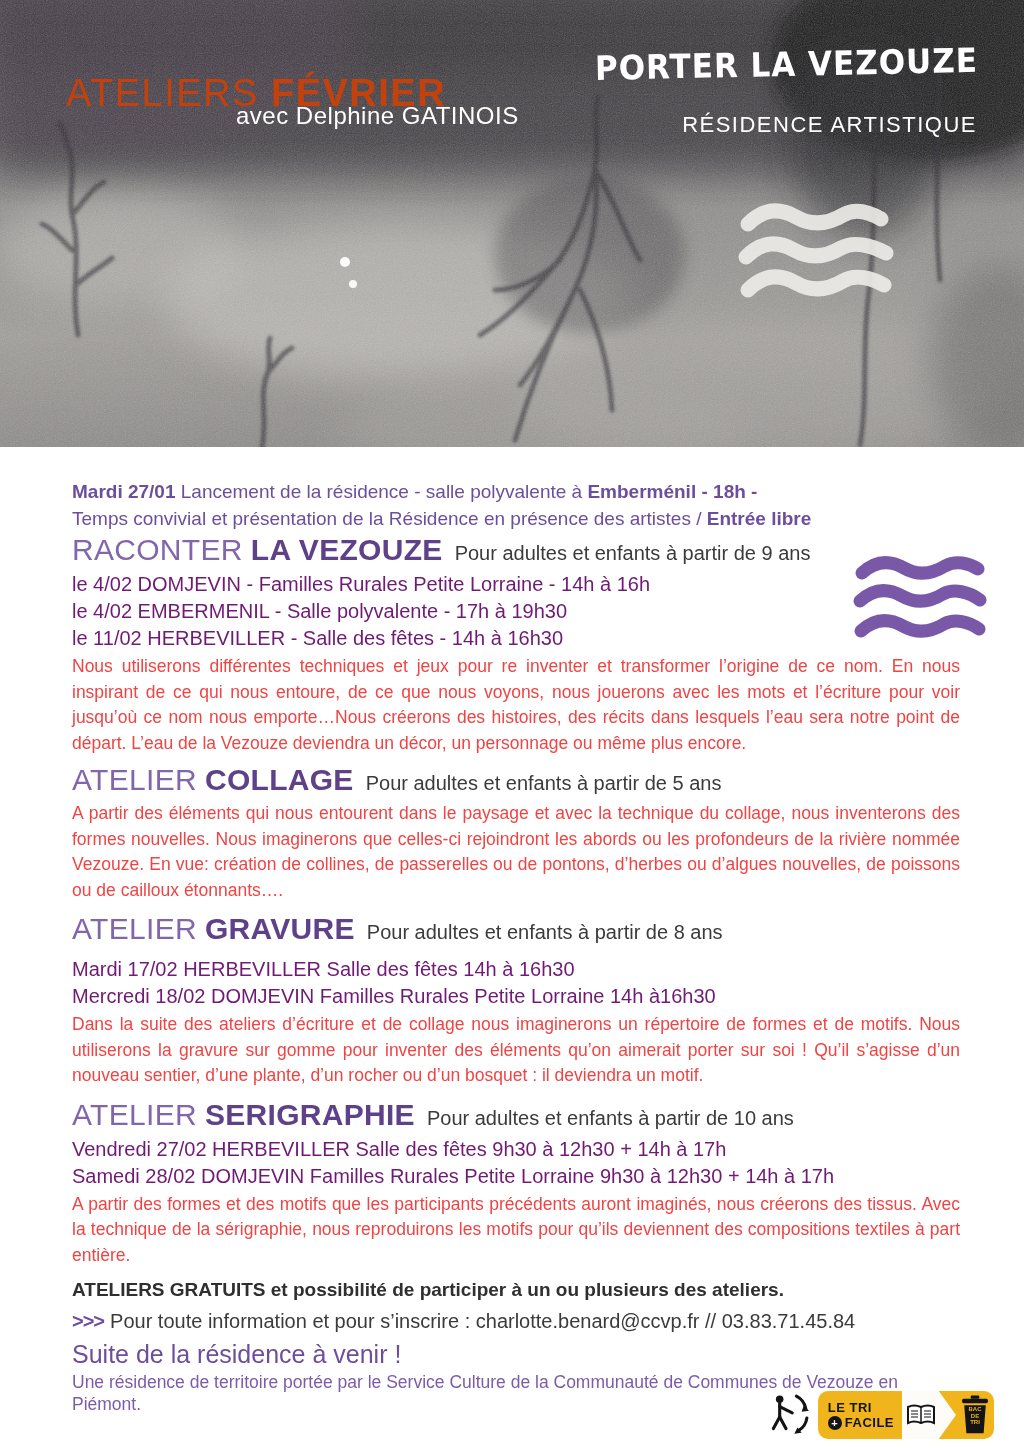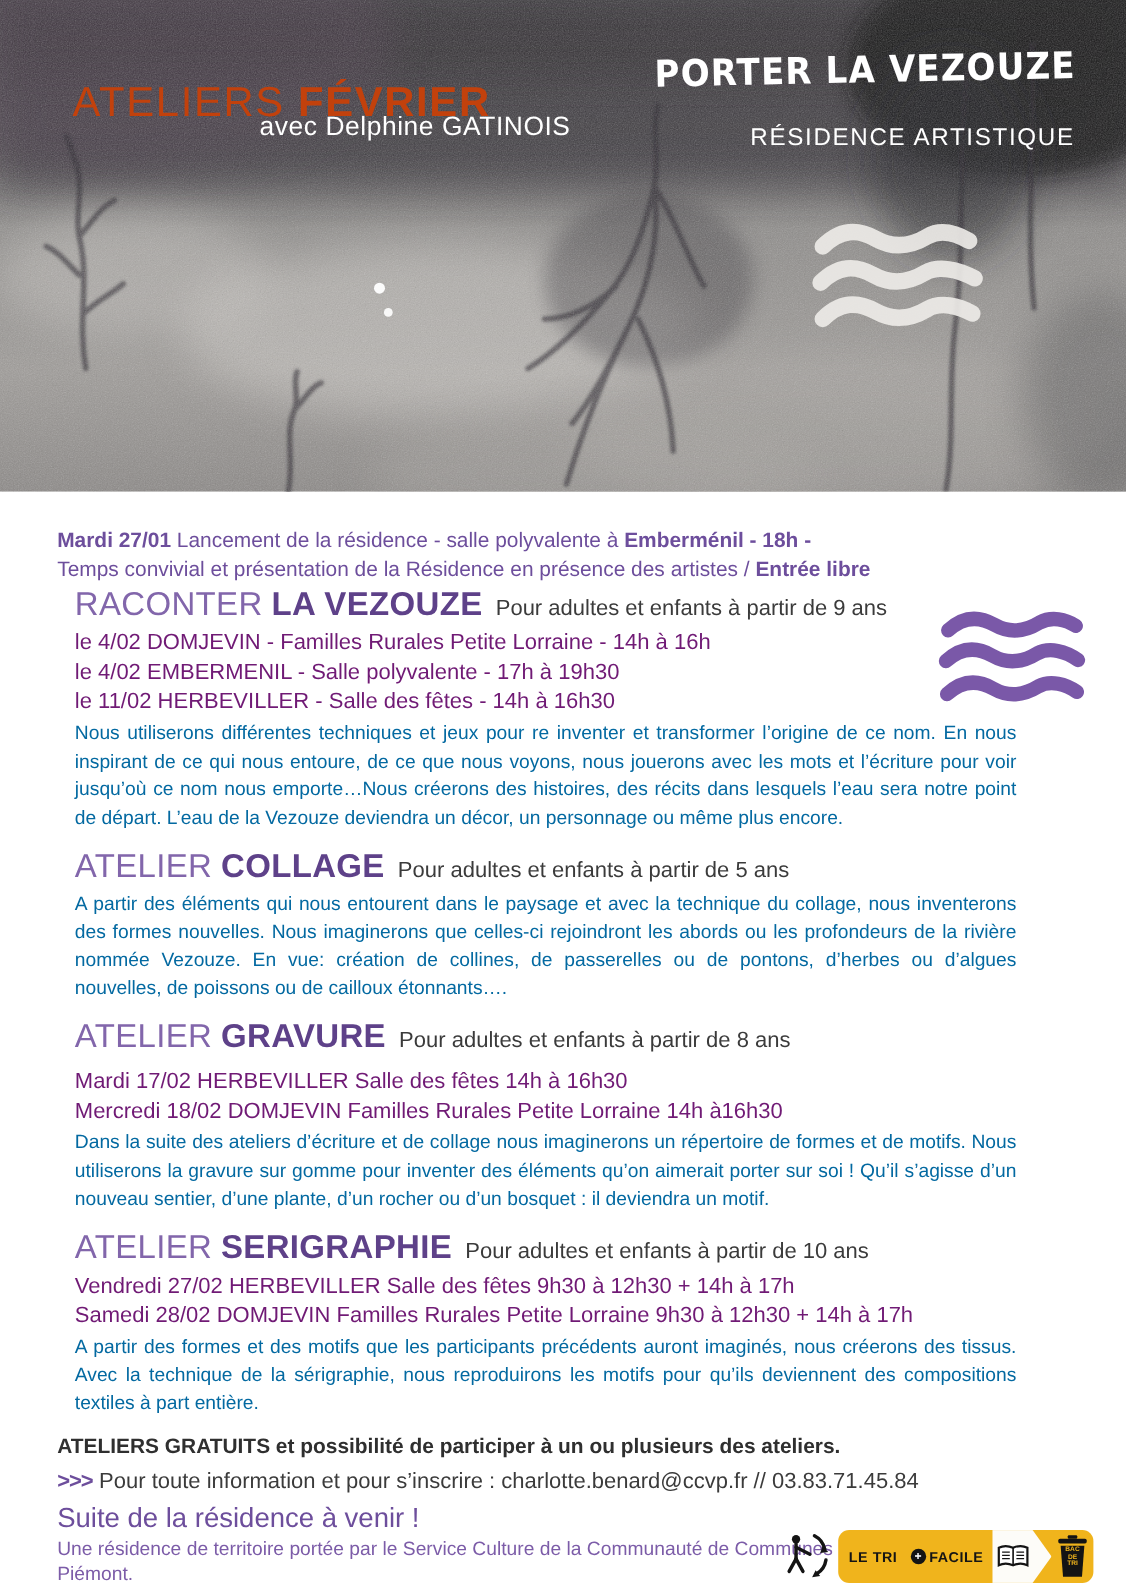--- a/index.html
+++ b/index.html
@@ -13,53 +13,53 @@
   .hero-title .t-reg{font-weight:400;}
   .hero-title .t-bold{font-weight:700;margin-left:12px;}
   .hero-sub{position:absolute;left:236px;top:102px;color:#fff;font-size:24px;letter-spacing:0.5px;white-space:nowrap;}
   .logo-title{position:absolute;right:46px;top:46px;color:#fff;font-size:31px;font-weight:700;
               letter-spacing:1px;transform:rotate(-1.2deg) scaleY(1.08);white-space:nowrap;
               font-family:"DejaVu Sans", sans-serif;}
   .logo-sub{position:absolute;right:47px;top:112px;color:#fff;font-size:22px;letter-spacing:1.5px;font-weight:400;white-space:nowrap;}
   .waves-white{position:absolute;left:736px;top:202px;width:165px;height:105px;}
 
   
-  .content{position:absolute;left:52px;top:478px;width:888px;}
+  .content{position:absolute;left:72px;top:478px;width:888px;}
   .intro-line{font-size:19px;line-height:27px;color:#6d4e9c;font-weight:400;margin:0;}
   .intro-line b{font-weight:700;}
 
-  section{margin:16px;}
+  section{margin:0;}
   .sec-head{margin:0;font-size:30px;line-height:32px;font-weight:400;letter-spacing:0.3px;}
   .sec-head .sec-light{color:#8266ab;}
   .sec-head .sec-bold{color:#5e4189;font-weight:700;margin-left:8px;}
   .sec-head .sec-aud{color:#3b3b3b;font-size:20px;font-weight:400;margin-left:12px;letter-spacing:0;}
   .sched{margin-top:2px;}
   .sched-line{font-size:20px;line-height:27px;color:#701a75;}
-  .desc{margin:2px 0 0 0;font-size:17.5px;line-height:25.5px;color:#0369a1;text-align:justify;}
+  .desc{margin:2px 0 0 0;font-size:17.5px;line-height:25.5px;color:#ef4444;text-align:justify;}
 
   .sec-1{margin-top:2px;}
   .sec-2{margin-top:8px;}
   .sec-3{margin-top:10px;}
   .sec-3 .sched{margin-top:8px;}
   .sec-4{margin-top:10px;}
 
   .waves-purple{position:absolute;left:850px;top:555px;width:138px;height:92px;}
 
   
   .foot-bold{margin-top:10px;font-size:19px;line-height:24px;font-weight:700;color:#2f2f2f;}
   .foot-contact{margin-top:6px;font-size:20px;line-height:27px;color:#3b3b3b;}
   .foot-contact .arrows{color:#6d4e9c;font-weight:700;letter-spacing:-1px;margin-right:6px;}
   .foot-next{margin-top:4px;font-size:25px;line-height:30px;color:#6d4e9c;font-weight:400;}
   .foot-credit{margin-top:2px;font-size:17.5px;line-height:22px;color:#7c5ca8;}
 
   
   .tri-badge{position:absolute;right:30px;top:1388px;height:54px;display:flex;align-items:center;gap:8px;}
   .triman{width:46px;height:46px;}
   .tri-yellow{position:relative;display:flex;align-items:center;height:48px;background:#f0b41c;border-radius:10px;overflow:hidden;}
-  .tri-text{padding:4px 8px 4px 10px;display:flex;flex-direction:row;justify-content:center;gap:12px;}
+  .tri-text{padding:4px 8px 4px 10px;display:flex;flex-direction:column;justify-content:center;gap:0;}
   .tri-l1{font-size:13px;font-weight:700;color:#141414;letter-spacing:0.5px;}
   .tri-l2{display:flex;align-items:center;gap:3px;font-size:13px;font-weight:700;color:#141414;letter-spacing:0.5px;}
   .plus-circle{display:inline-flex;align-items:center;justify-content:center;width:14px;height:14px;border-radius:50%;
                background:#141414;color:#fff;font-size:11px;font-weight:700;line-height:14px;}
   .tri-arrow{width:54px;height:48px;background:#fdfcf8;clip-path:polygon(0 0,68% 0,100% 50%,68% 100%,0 100%);
              display:flex;align-items:center;justify-content:flex-start;padding-left:4px;box-sizing:border-box;}
   .tri-bin{position:relative;width:38px;height:48px;display:flex;align-items:center;justify-content:center;}
   .bin-label{position:absolute;left:0;top:15px;width:100%;text-align:center;color:#f0b41c;
              font-size:6px;font-weight:700;line-height:6.5px;}
   .bin-label span{display:block;}

